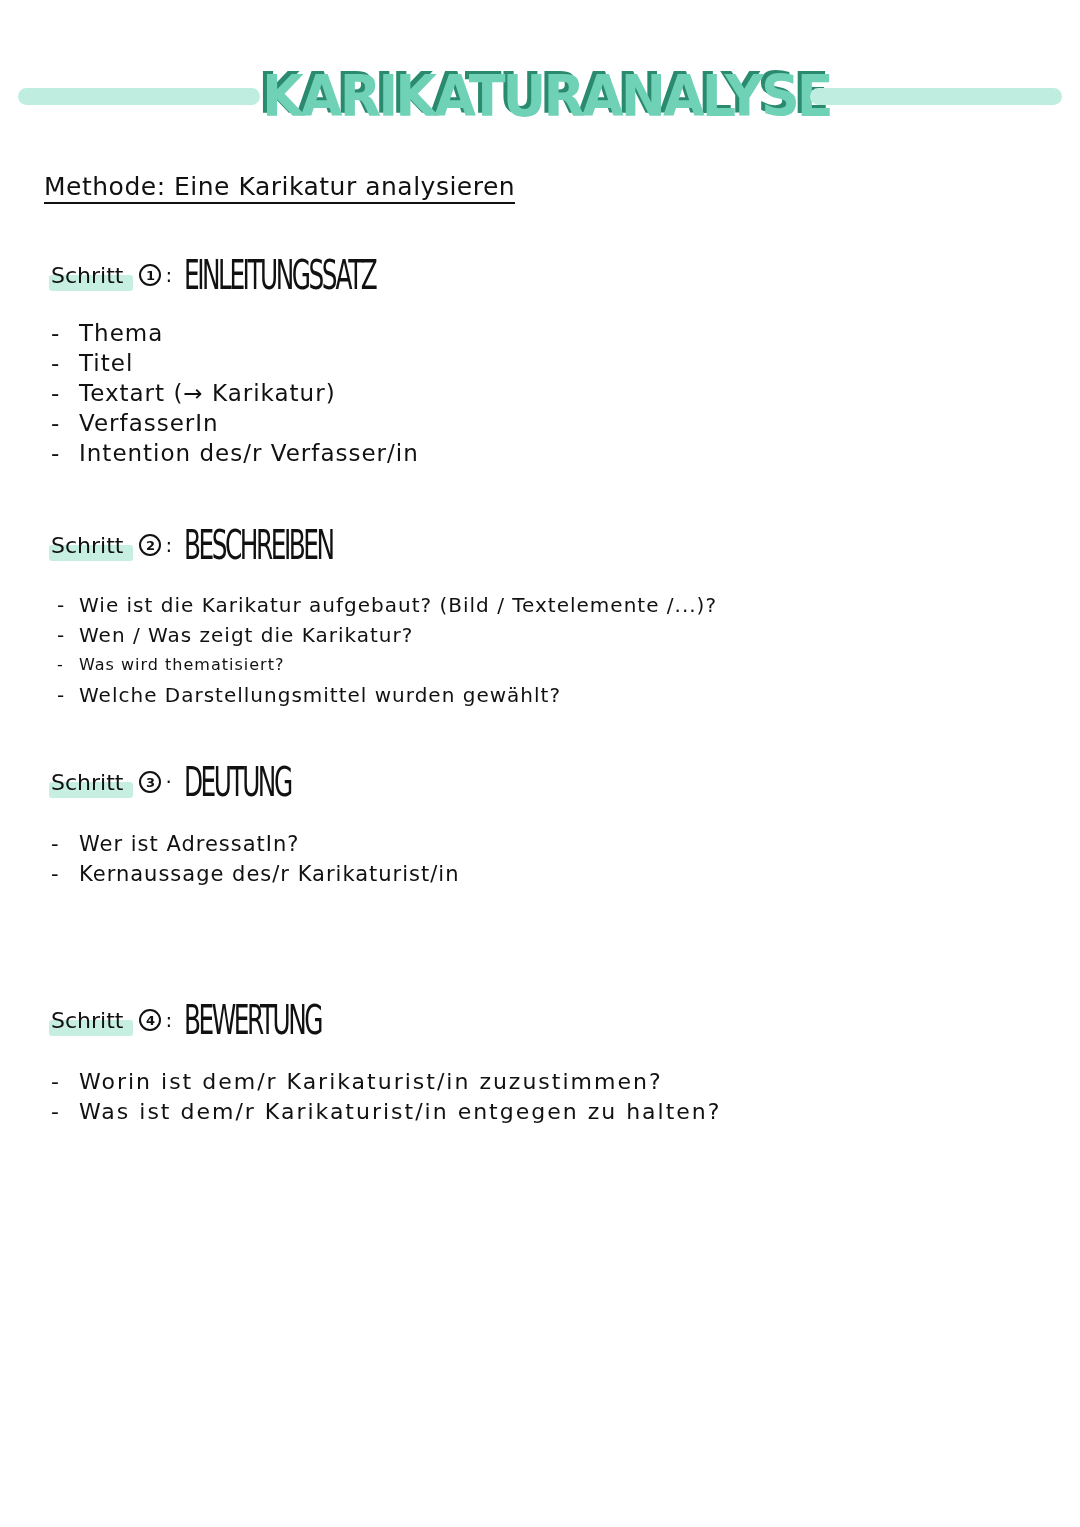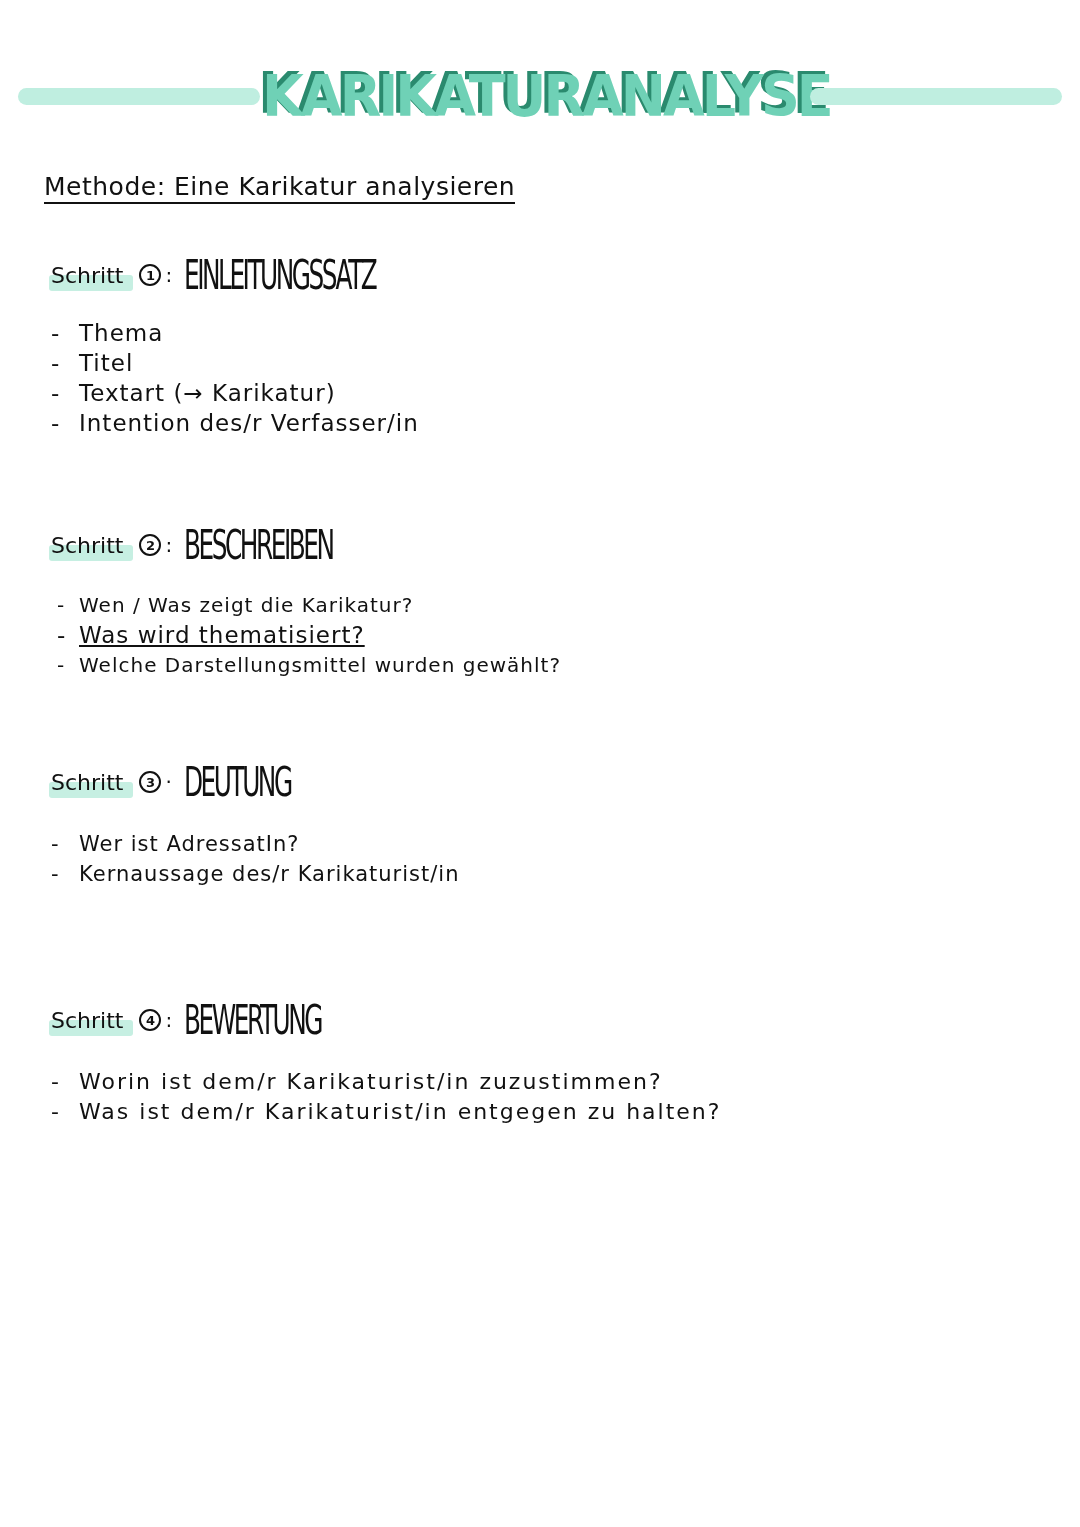--- a/index.html
+++ b/index.html
@@ -69,34 +69,36 @@
   <div class="step-head">
     <span class="step-label">Schritt</span>
     <span class="step-num">1</span>
     <span class="step-sep">:</span>
     <span class="step-title">EINLEITUNGSSATZ</span>
   </div>
   <ul class="bullets" style="margin-top:18px;">
     <li><span class="dash">-</span><span>Thema</span></li>
     <li><span class="dash">-</span><span>Titel</span></li>
     <li><span class="dash">-</span><span>Textart (→ Karikatur)</span></li>
+    <li><span class="dash">-</span><span>VerfasserIn</span></li>
     <li><span class="dash">-</span><span>Intention des/r Verfasser/in</span></li>
   </ul>
 </div>
 
 <div class="step" style="top:520px;">
   <div class="step-head">
     <span class="step-label">Schritt</span>
     <span class="step-num">2</span>
     <span class="step-sep">:</span>
     <span class="step-title">BESCHREIBEN</span>
   </div>
   <ul class="bullets" style="margin-top:20px; margin-left:6px;">
+    <li style="font-size:20px;"><span class="dash" style="width:22px;">-</span><span>Wie ist die Karikatur aufgebaut? (Bild / Textelemente /...)?</span></li>
     <li style="font-size:20px;"><span class="dash" style="width:22px;">-</span><span>Wen / Was zeigt die Karikatur?</span></li>
-    <li style="font-size:23px;text-decoration:underline;"><span class="dash" style="width:22px;">-</span><span>Was wird thematisiert?</span></li>
+    <li style="font-size:16px;"><span class="dash" style="width:22px;">-</span><span>Was wird thematisiert?</span></li>
     <li style="font-size:20px;"><span class="dash" style="width:22px;">-</span><span>Welche Darstellungsmittel wurden gewählt?</span></li>
   </ul>
 </div>
 
 <div class="step" style="top:757px;">
   <div class="step-head">
     <span class="step-label">Schritt</span>
     <span class="step-num">3</span>
     <span class="step-sep">·</span>
     <span class="step-title">DEUTUNG</span>

